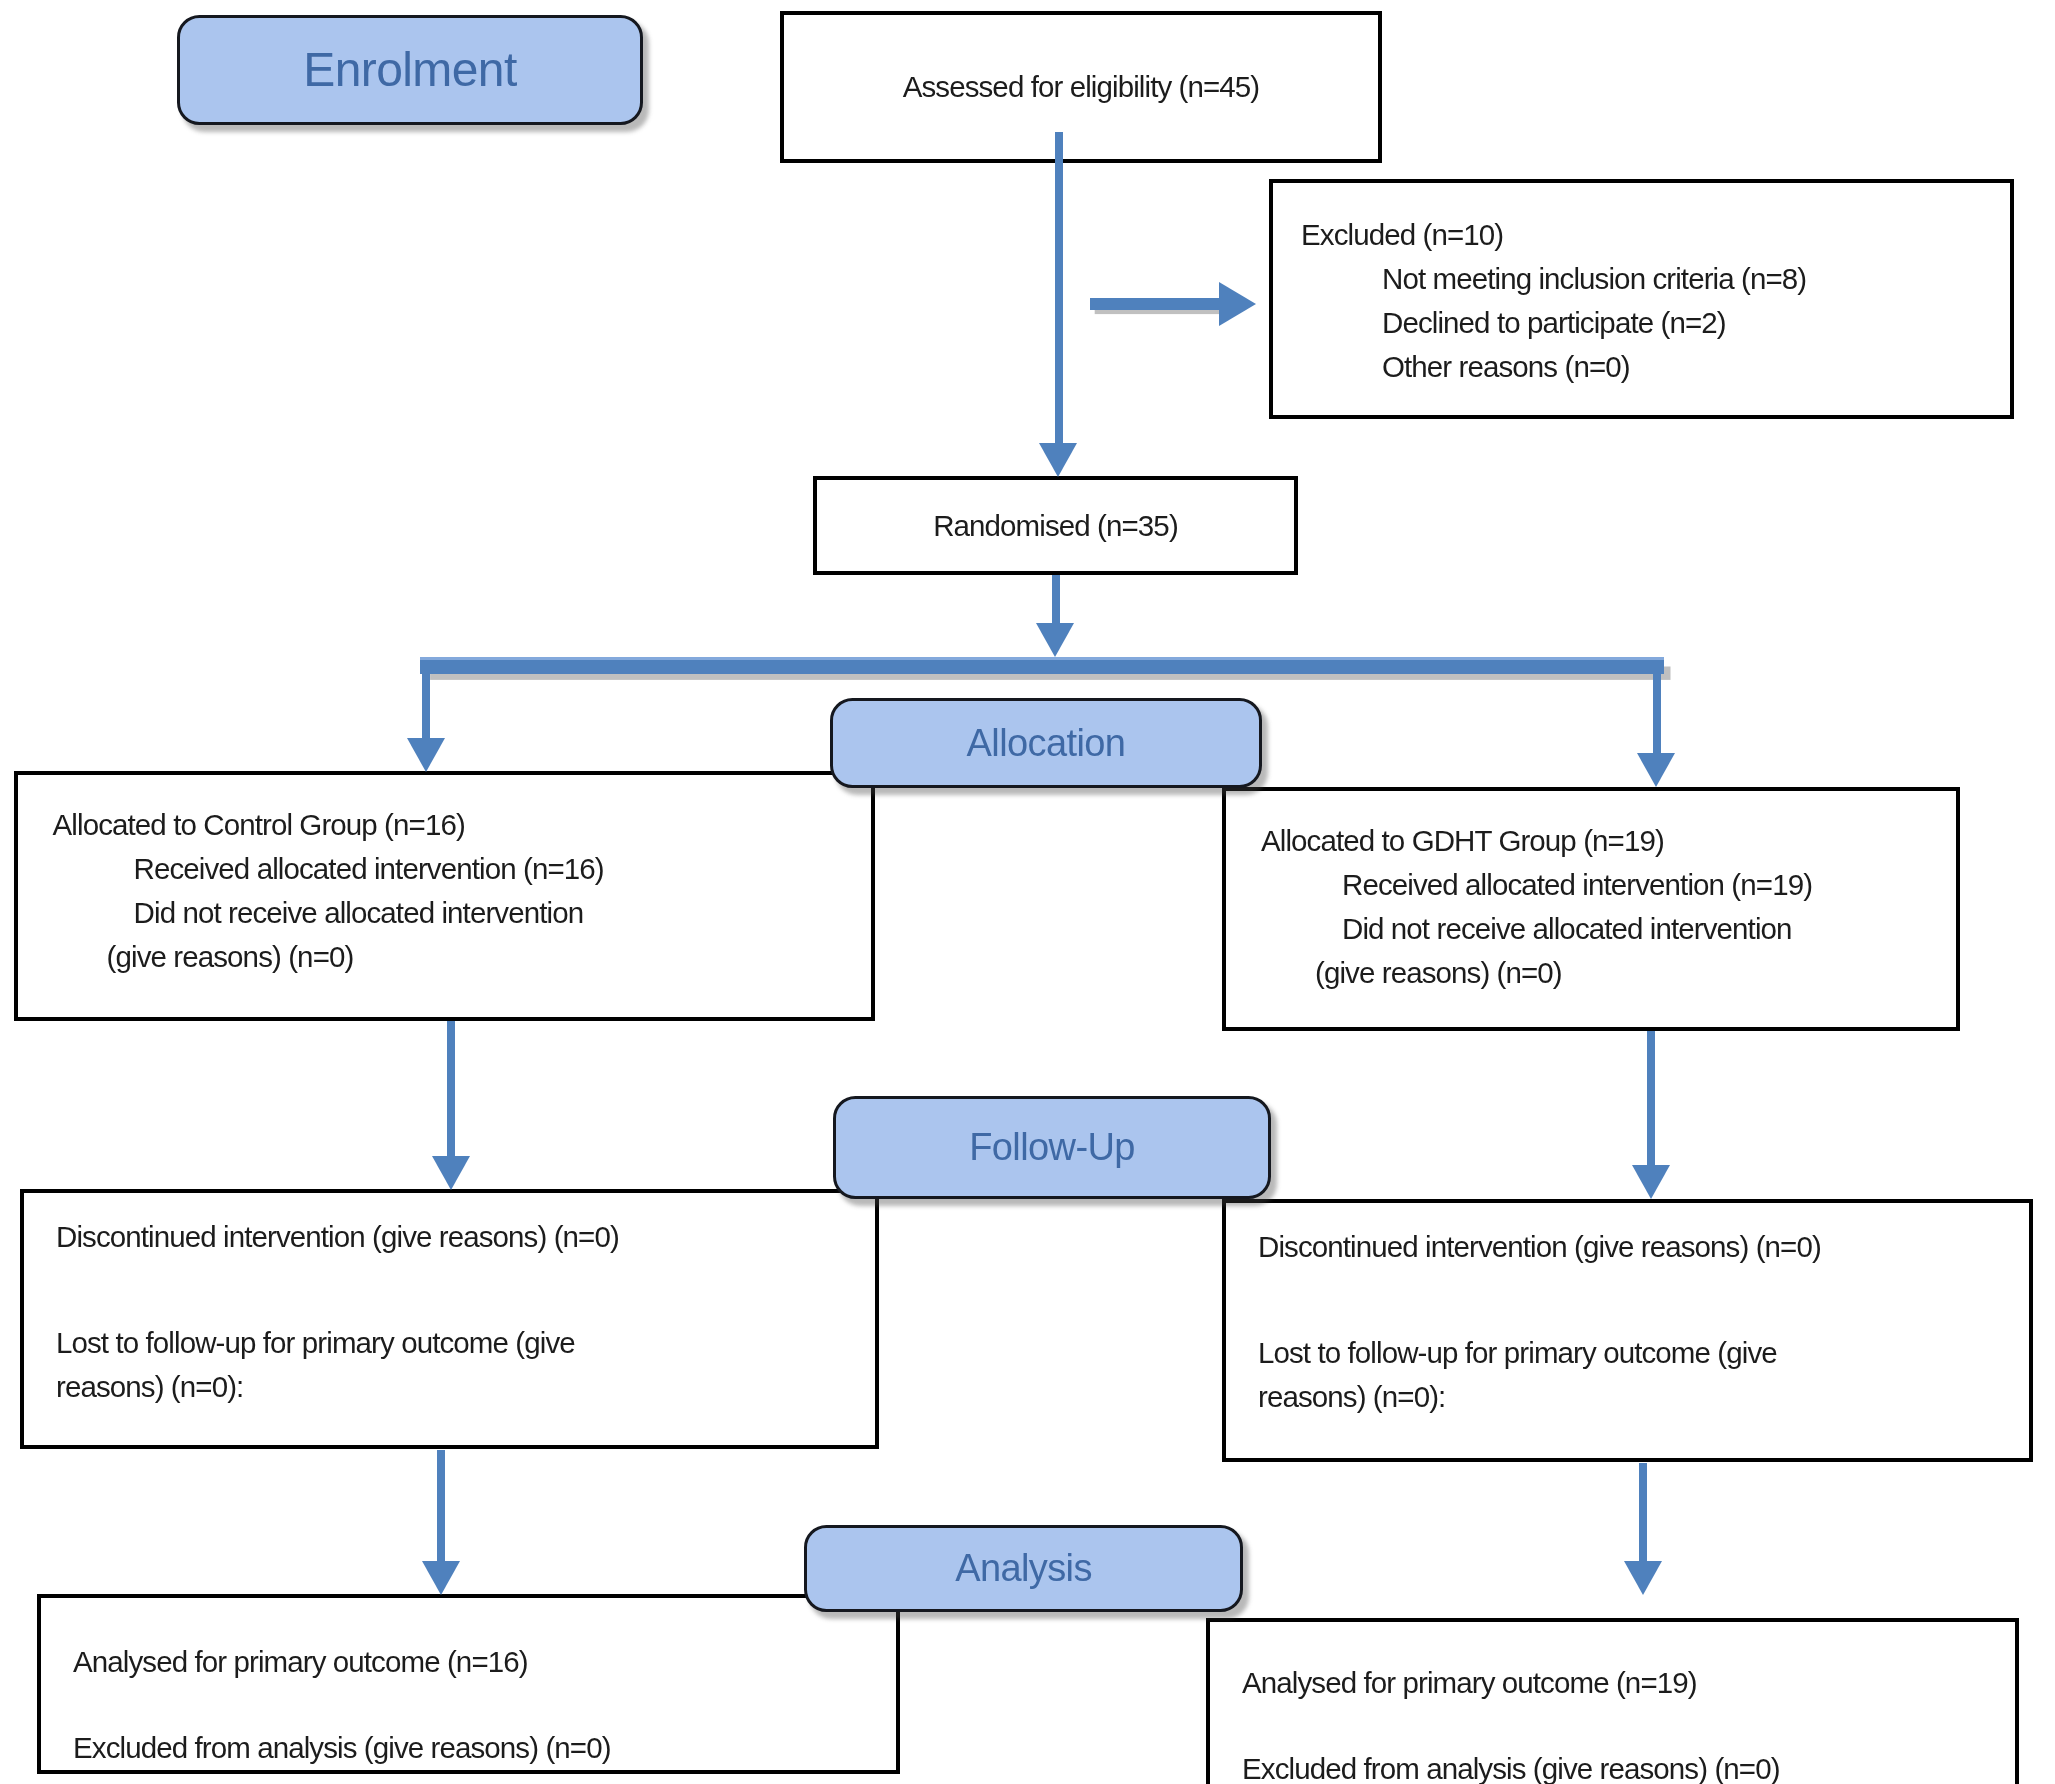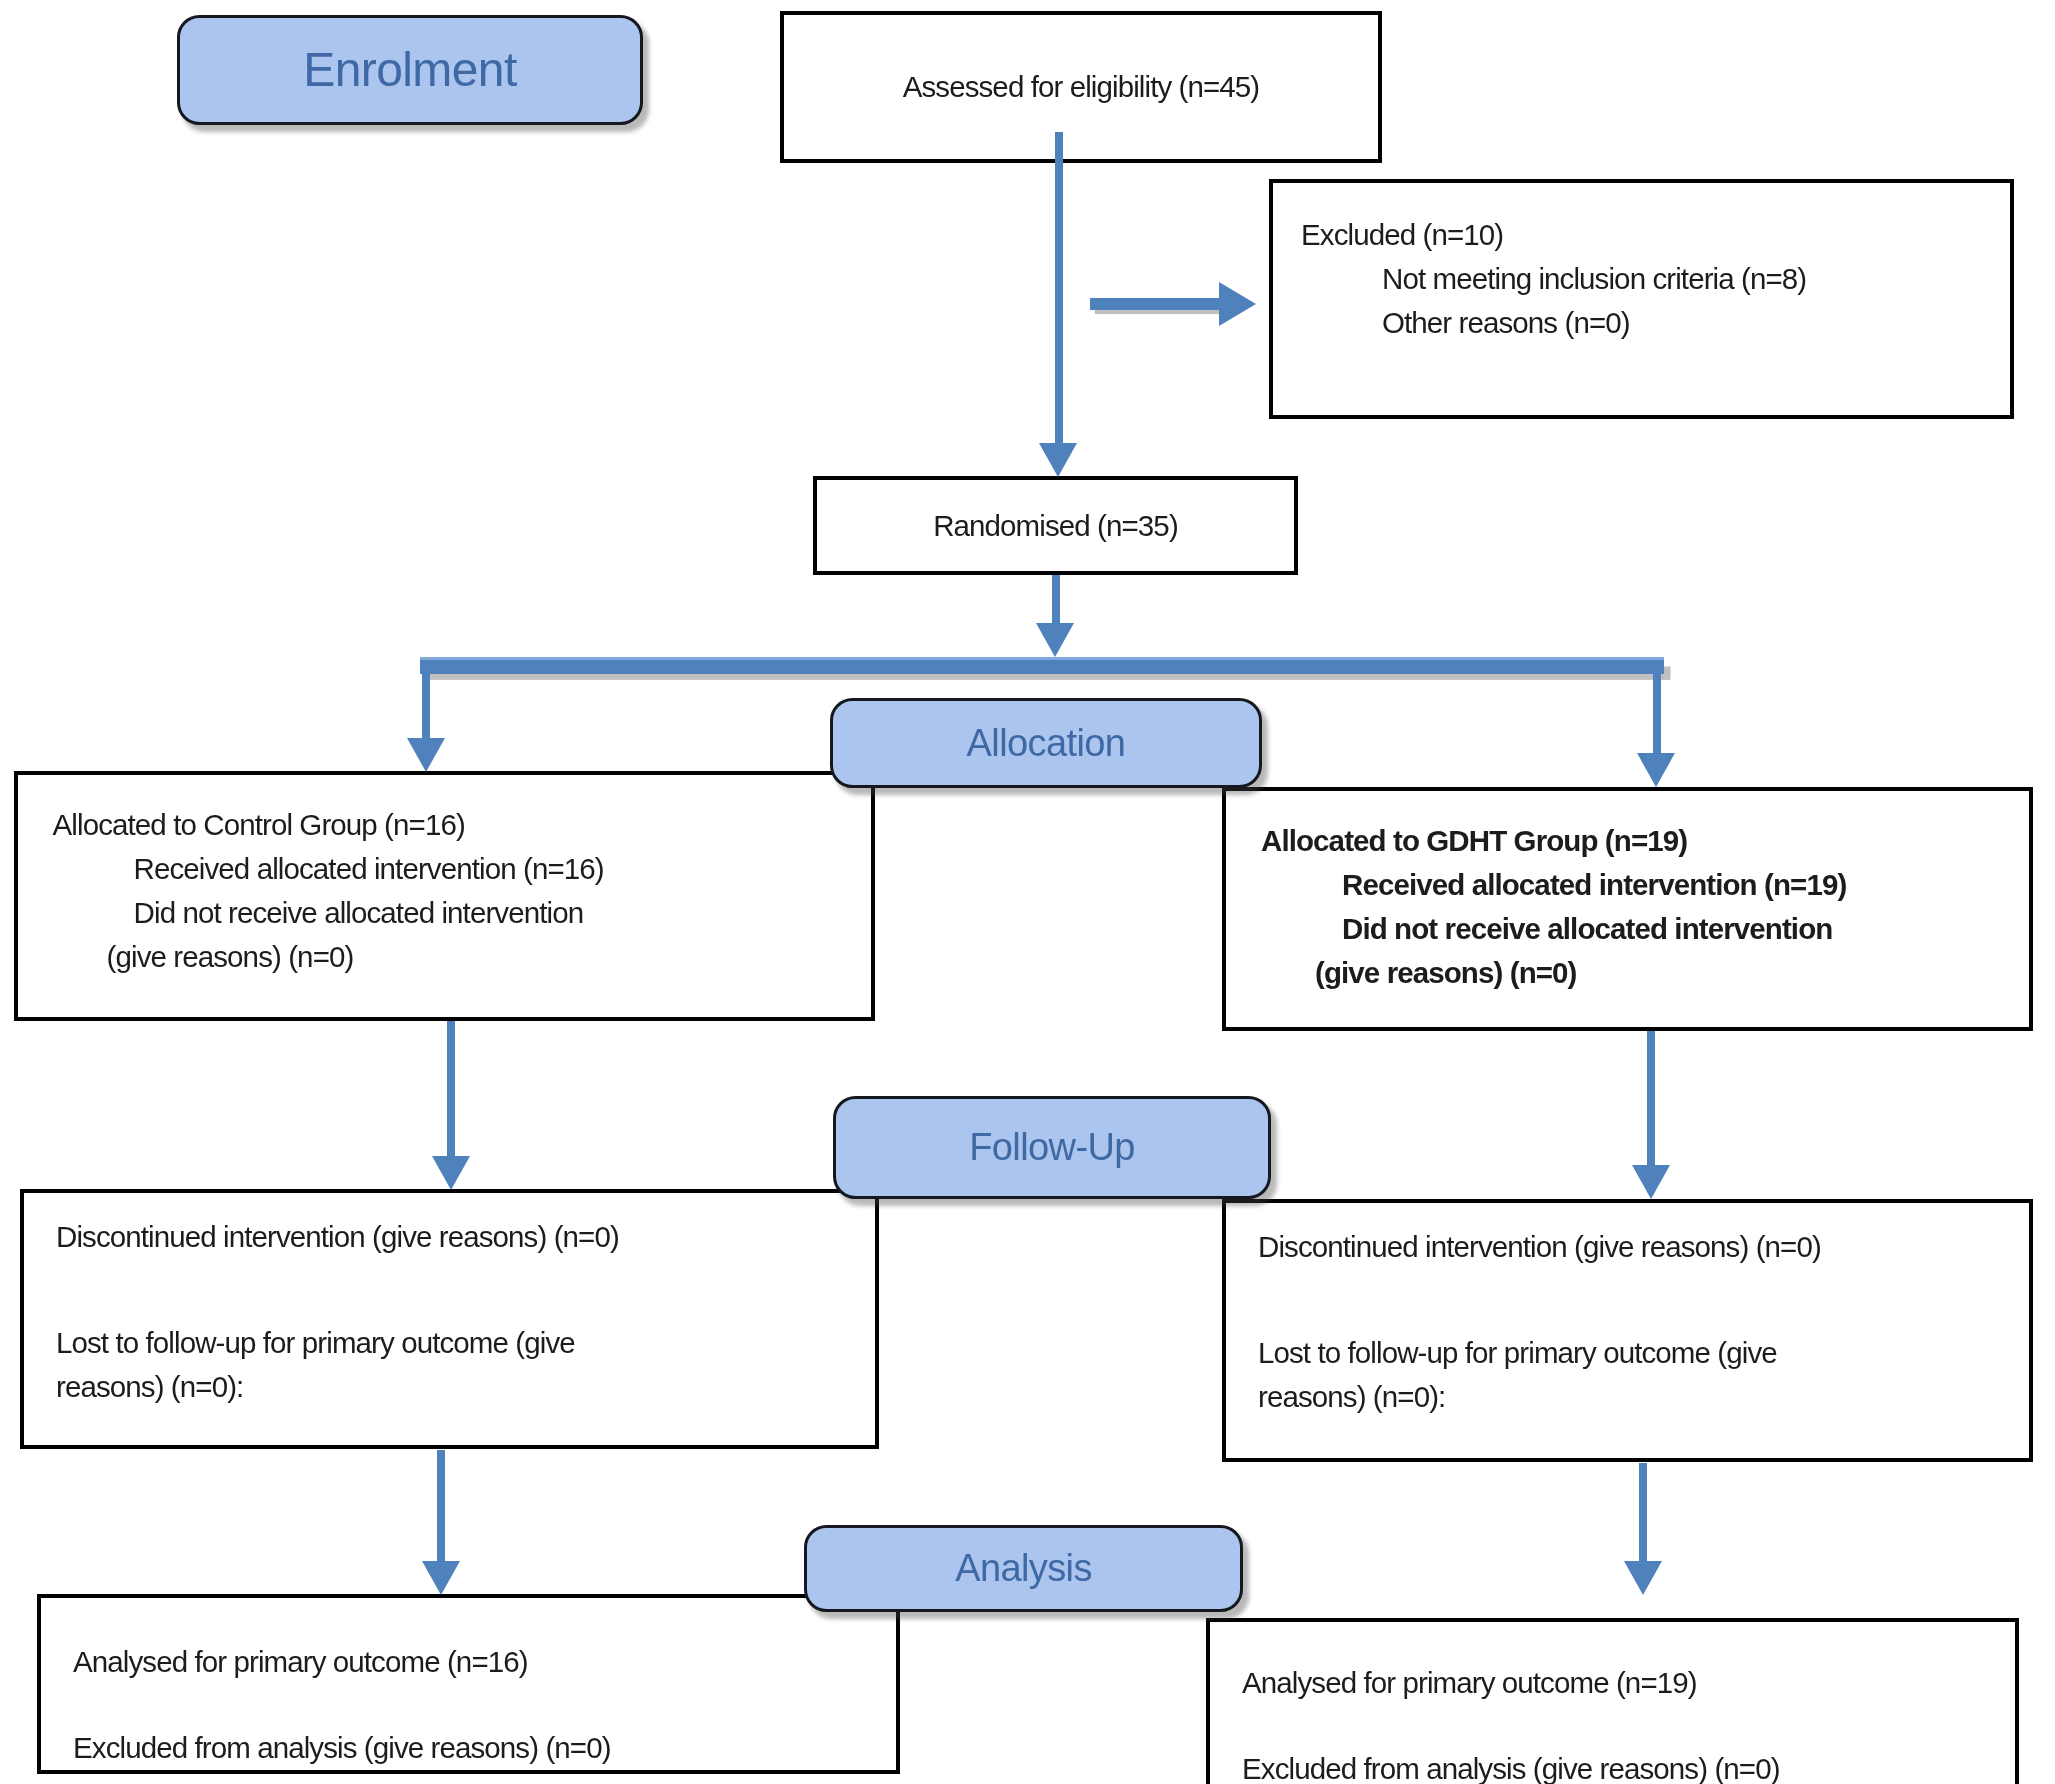--- a/index.html
+++ b/index.html
@@ -64,35 +64,36 @@
     <span>Analysis</span>
   </div>
 
   <div class="fbox center" style="left:780px;top:10.6px;width:602px;height:152px;">
     <div class="line">Assessed for eligibility (n=45)</div>
   </div>
 
   <div class="fbox" style="left:1269px;top:179px;width:745px;height:240px;padding:29.5px 11.8px 0 28px;">
     <div class="line">Excluded (n=10)</div>
     <div class="line ind-lg">Not meeting inclusion criteria (n=8)</div>
+    <div class="line ind-lg">Declined to participate (n=2)</div>
     <div class="line ind-lg">Other reasons (n=0)</div>
   </div>
 
   <div class="fbox center" style="left:813px;top:476px;width:485px;height:99px;">
     <div class="line">Randomised (n=35)</div>
   </div>
 
   <div class="fbox" style="left:13.6px;top:771px;width:861px;height:250px;padding:28px 5.9px 0 35px;">
     <div class="line">Allocated to Control Group (n=16)</div>
     <div class="line ind-lg">Received allocated intervention (n=16)</div>
     <div class="line ind-lg">Did not receive allocated intervention</div>
     <div class="line ind-sm">(give reasons) (n=0)</div>
   </div>
 
-  <div class="fbox" style="left:1222px;top:787px;width:811px;height:244px;padding:28px 5.9px 0 35px;font-weight:bold;">
+  <div class="fbox" style="left:1222px;top:787px;width:738px;height:244px;padding:28px 5.9px 0 35px;">
     <div class="line">Allocated to GDHT Group (n=19)</div>
     <div class="line ind-lg">Received allocated intervention (n=19)</div>
     <div class="line ind-lg">Did not receive allocated intervention</div>
     <div class="line ind-sm">(give reasons) (n=0)</div>
   </div>
 
   <div class="fbox" style="left:20px;top:1189px;width:859px;height:260px;padding:22.4px 5.9px 0 32px;">
     <div class="line">Discontinued intervention (give reasons) (n=0)</div>
     <div class="line" style="margin-top:62px;">Lost to follow-up for primary outcome (give</div>
     <div class="line">reasons) (n=0):</div>

